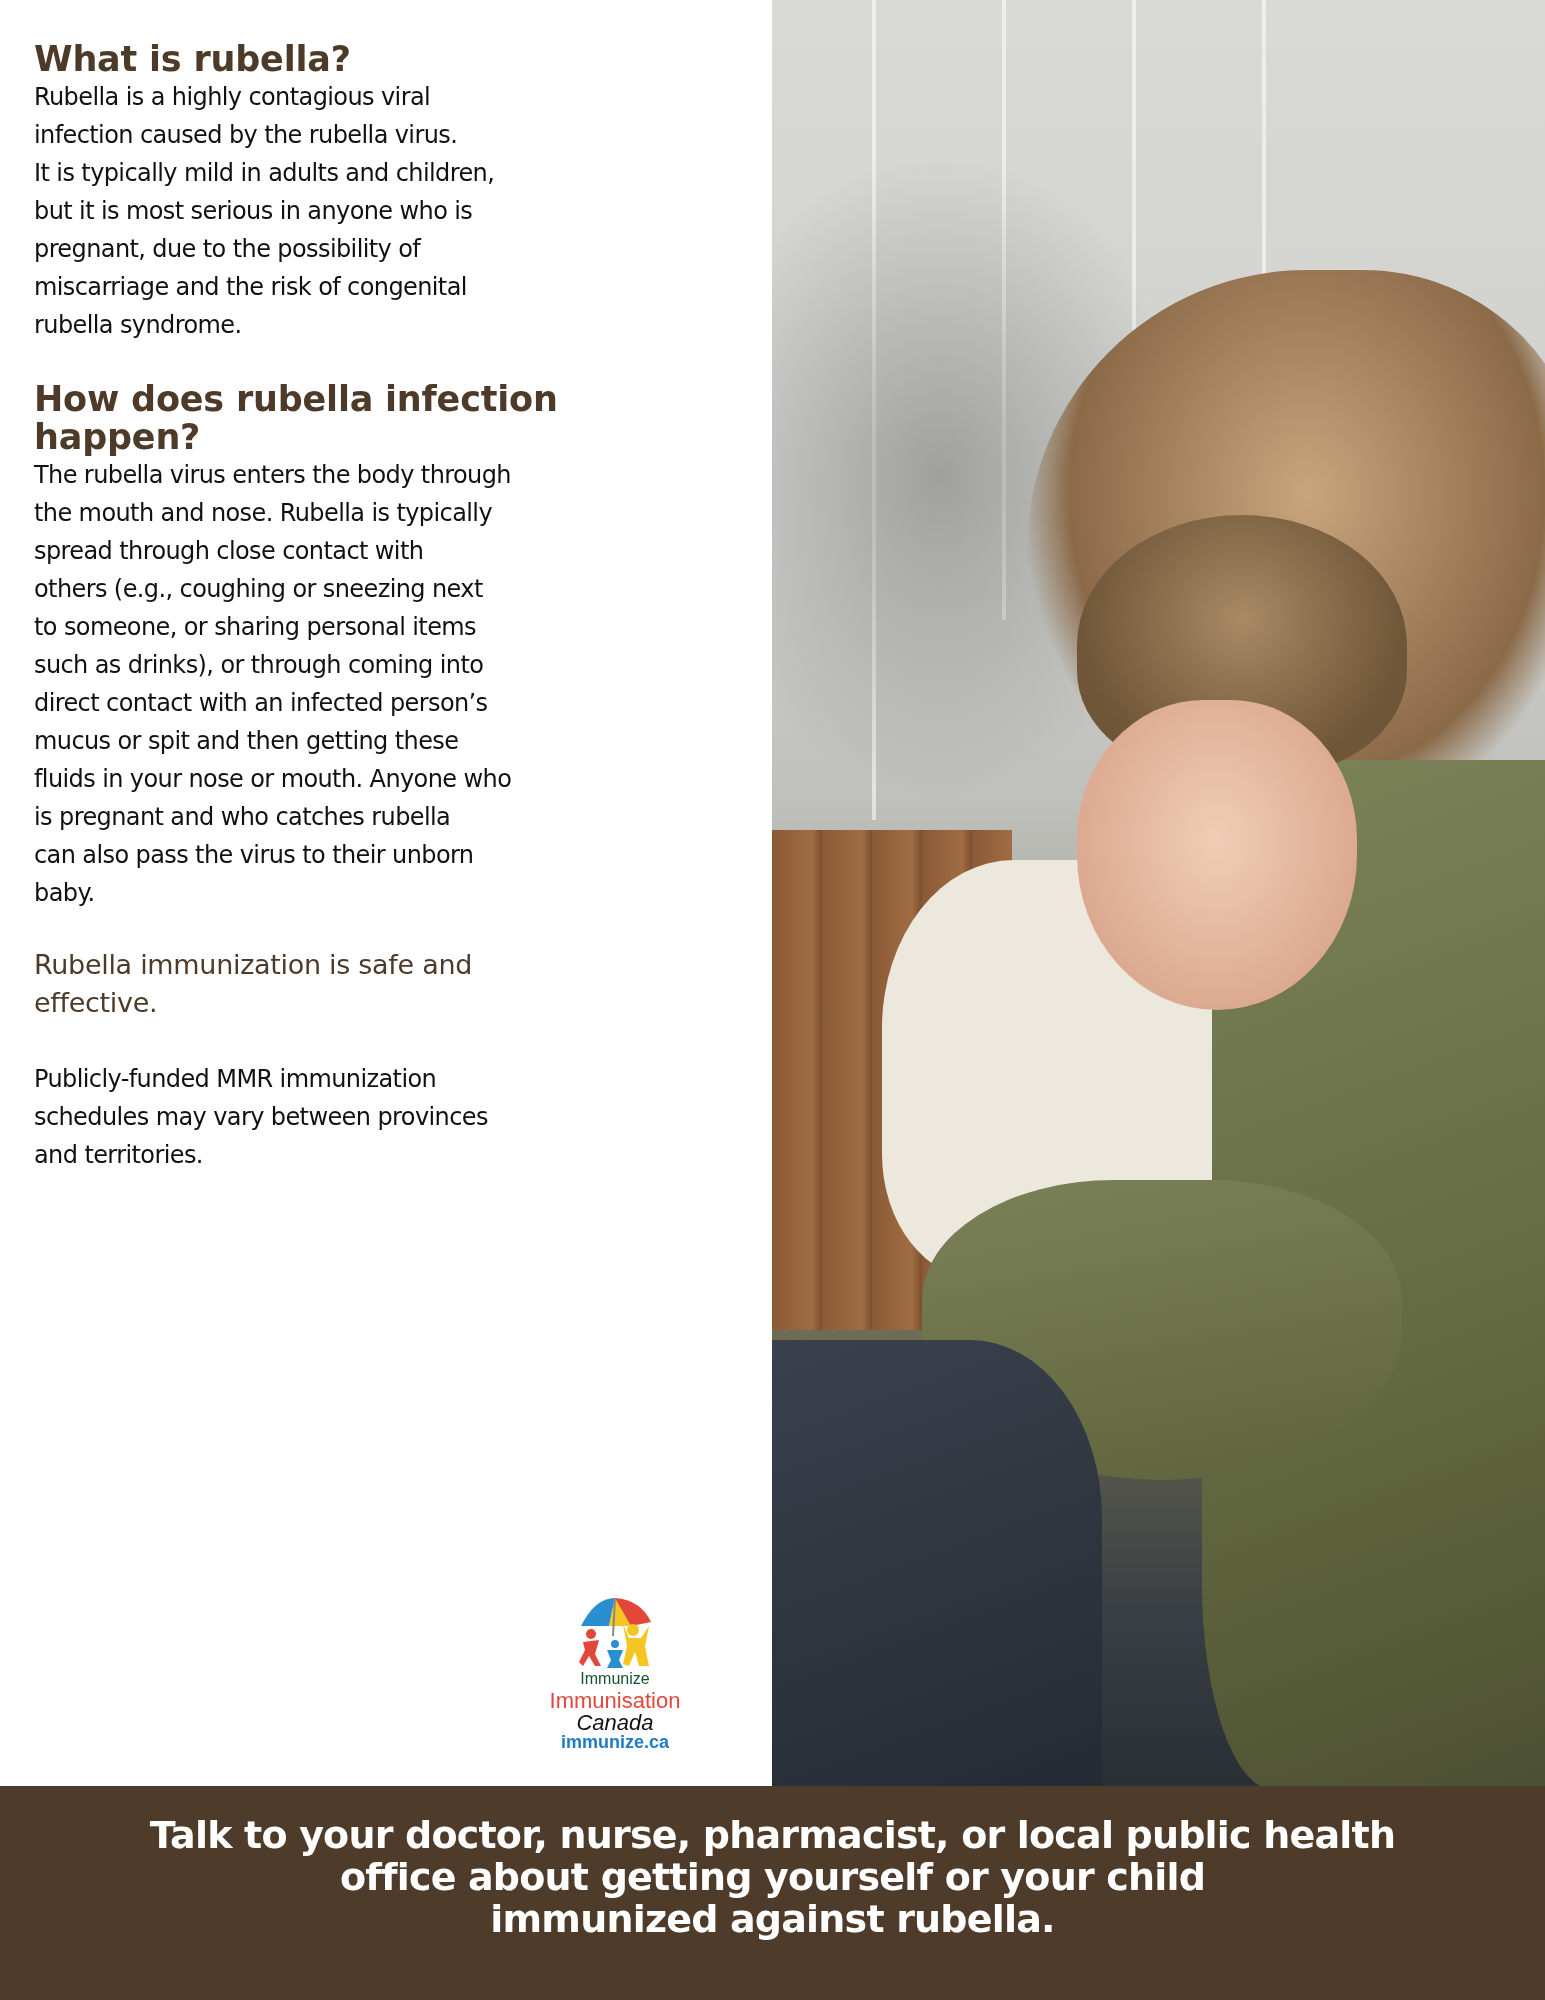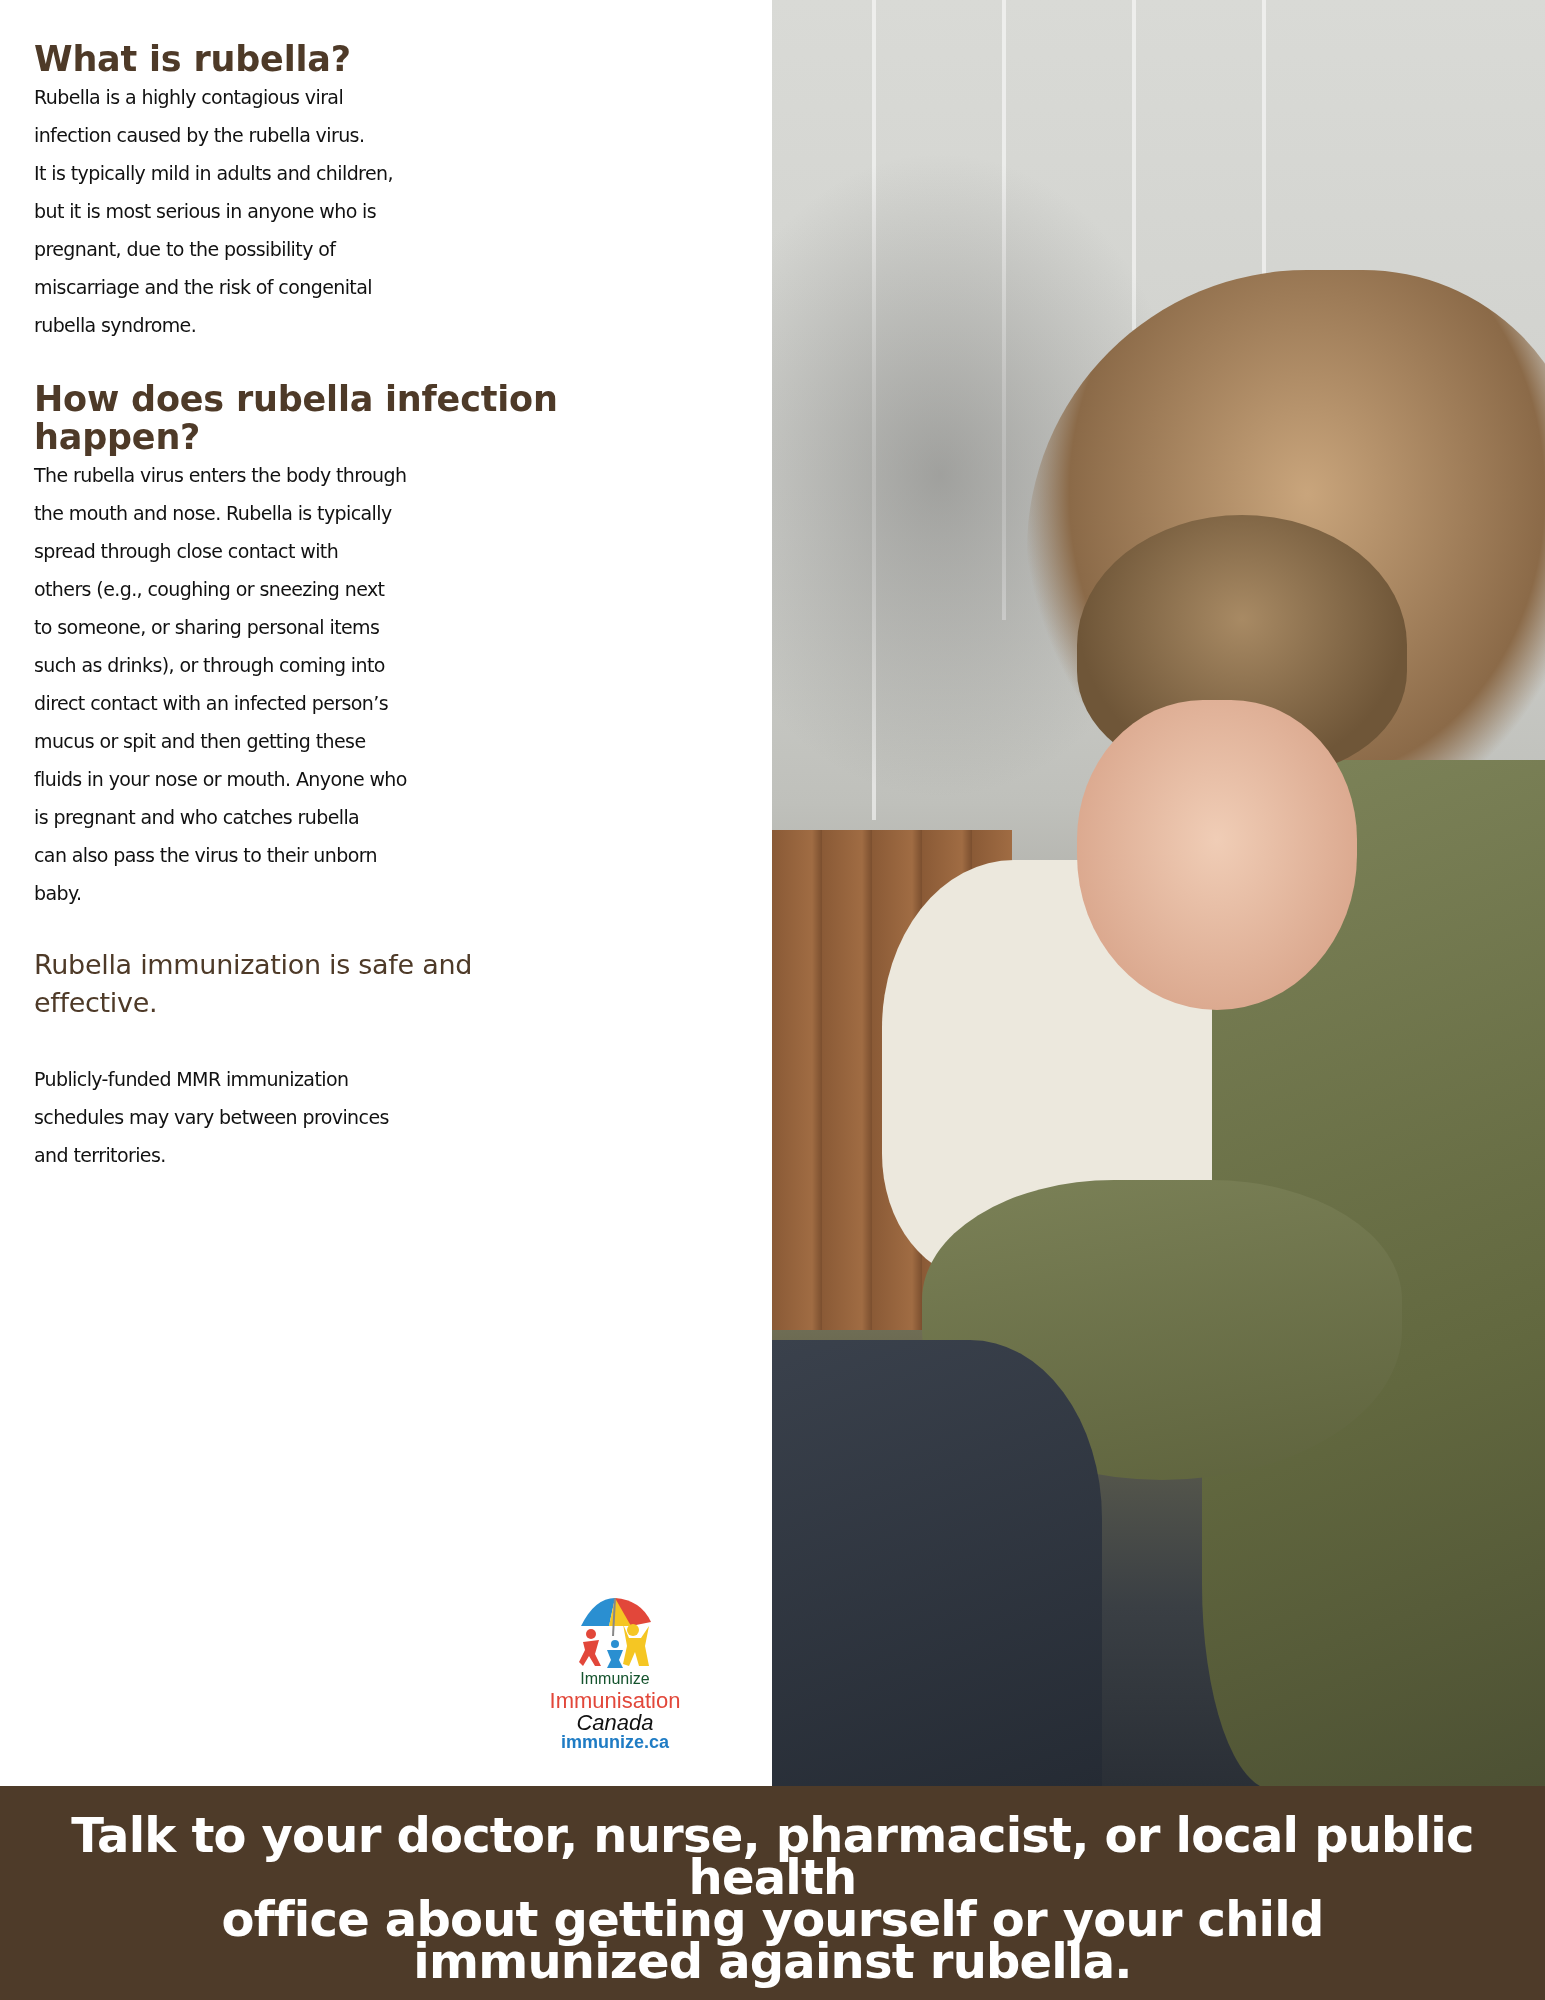--- a/index.html
+++ b/index.html
@@ -8,21 +8,21 @@
 
   .left-col {
     position: absolute; left: 0; top: 0; width: 772px; height: 1786px;
     background: #ffffff; padding: 40px 20px 4px 34px;
   }
   .h1 {
     font-family: "DejaVu Sans", sans-serif; font-weight: bold;
     color: #4e3a28; font-size: 35px; line-height: 38px; letter-spacing: -0.2px;
   }
   .body-text {
-    font-family: "DejaVu Sans", sans-serif; font-size: 19px; line-height: 38px;
+    font-family: "DejaVu Sans", sans-serif; font-size: 24px; line-height: 38px;
     color: #111; letter-spacing: -0.6px; white-space: pre-line;
   }
   .h2 {
     font-family: "DejaVu Sans", sans-serif; font-weight: normal;
     color: #4e3a28; font-size: 27px; line-height: 38px; letter-spacing: -0.3px;
   }
   #sec1-title { margin-top: 0; }
   #sec2-title { margin-top: 36px; }
   #sec3-title { margin-top: 36px; }
   #sec4-title { margin-top: 34px; }
@@ -51,21 +51,21 @@
   .photo .shirt { position: absolute; left: 110px; top: 860px; width: 330px; height: 420px; border-radius: 40% 30% 20% 30%; background: #ece8dd; }
   .photo .jacket { position: absolute; left: 430px; top: 760px; width: 360px; height: 1030px; border-radius: 35% 0 0 20%; background: linear-gradient(160deg, #7d8359, #62683f 60%, #4c5033); }
   .photo .arm { position: absolute; left: 150px; top: 1180px; width: 480px; height: 300px; border-radius: 40% 40% 50% 50%; background: linear-gradient(170deg, #7b8157, #5e633d); }
   .photo .jeans { position: absolute; left: 0; top: 1340px; width: 330px; height: 446px; border-radius: 0 40% 0 0; background: linear-gradient(160deg, #3a414c, #252b34); }
 
   .footer {
     position: absolute; left: 0; top: 1786px; width: 1545px; height: 214px;
     background: #4e3b29; color: #ffffff; text-align: center; padding-top: 28px;
   }
   .footer-text {
-    font-family: "DejaVu Sans", sans-serif; font-weight: bold; font-size: 48px; line-height: 42px;
+    font-family: "DejaVu Sans", sans-serif; font-weight: bold; font-size: 38px; line-height: 42px;
     letter-spacing: -0.8px; white-space: pre-line; color: #ffffff;
   }
 </style>
 </head>
 <body>
 
 <div class="left-col">
   <h1 id="sec1-title" class="h1">What is rubella?</h1>
   <p class="body-text">Rubella is a highly contagious viral
 infection caused by the rubella virus.

